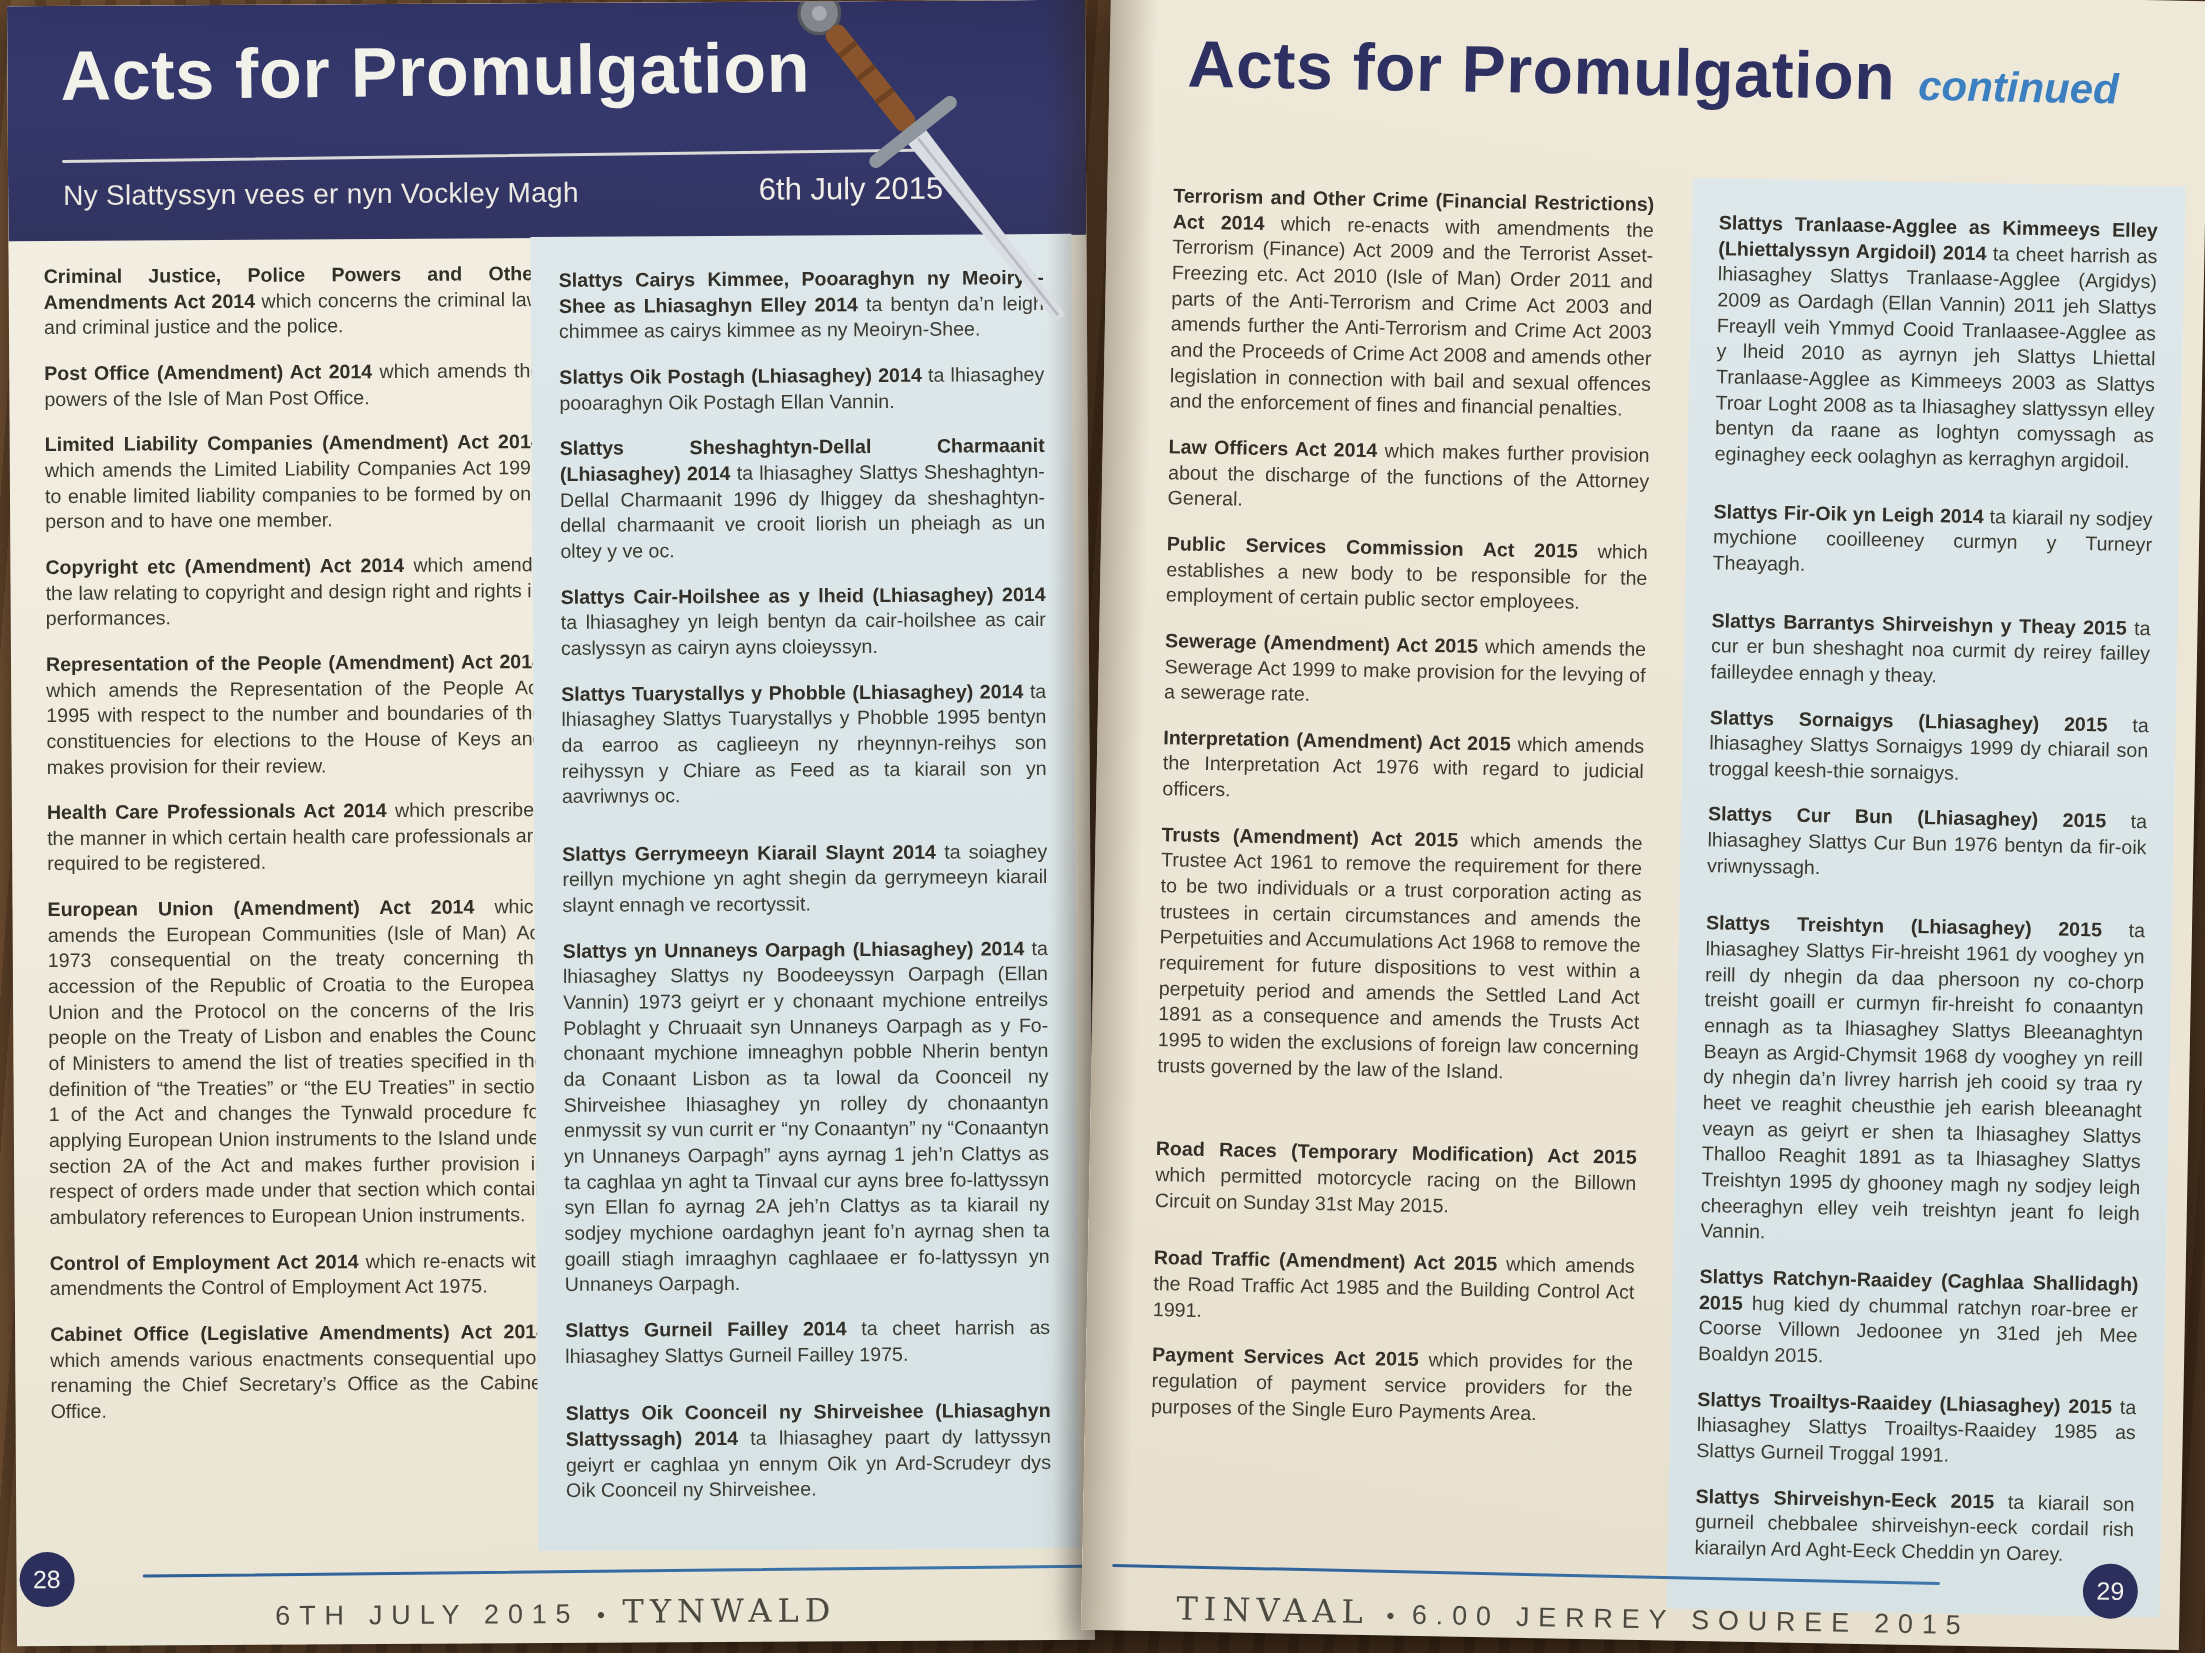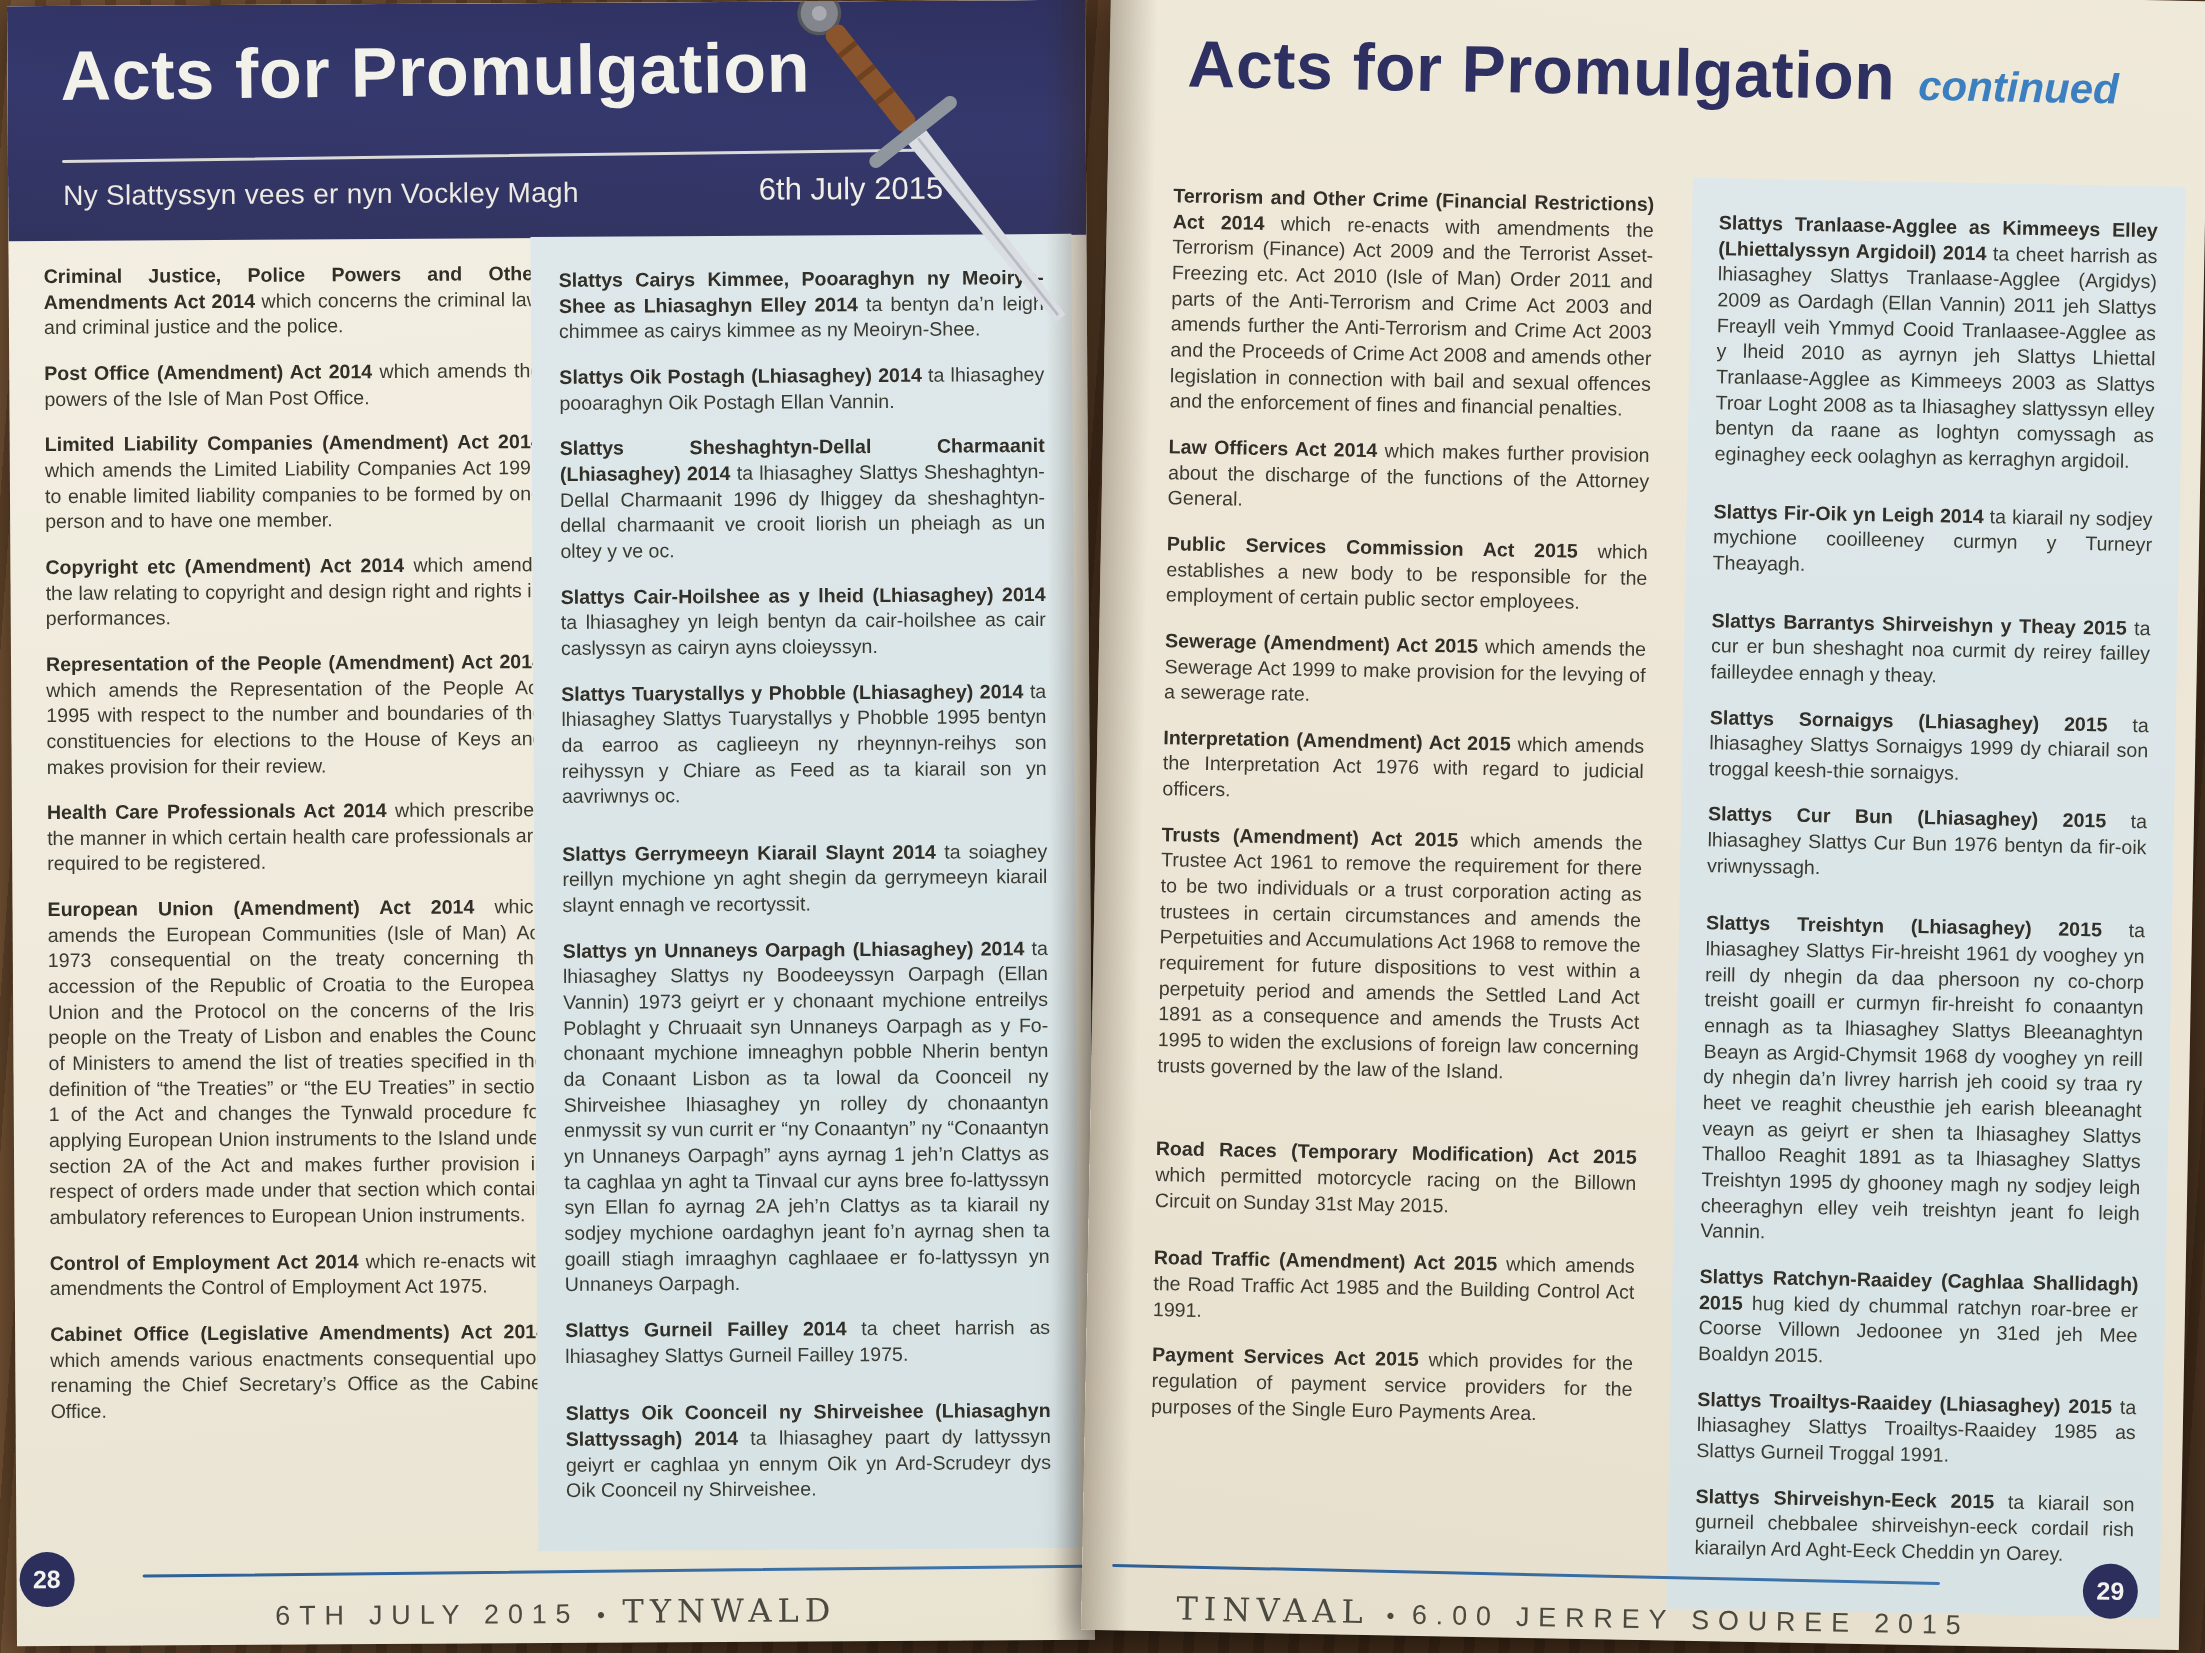--- a/index.html
+++ b/index.html
@@ -53,21 +53,21 @@
   
   .r-head{position:absolute;left:78px;top:43px;white-space:nowrap;}
   .r-title{display:inline;color:#2d3060;font-size:66px;font-weight:bold;letter-spacing:0.7px;}
   .r-cont{display:inline;color:#3c7fc0;font-size:42px;font-style:italic;margin-left:23px;font-weight:bold;}
 
   
   .foot-rule{position:absolute;height:3.4px;background:linear-gradient(90deg,#2e6096,#3f77ad);border-radius:2px;}
   .fl-rule{left:126px;right:9.5px;bottom:70px;transform:rotate(-.25deg);}
   .fr-rule{left:30px;width:828px;bottom:62px;transform:rotate(.2deg);}
   .badge{position:absolute;width:55px;height:55px;border-radius:50%;background:#2c2f5c;
-    color:#f3f2ec;font-size:25px;font-weight:bold;display:flex;align-items:center;justify-content:center;}
+    color:#f3f2ec;font-size:25px;font-weight:normal;display:flex;align-items:center;justify-content:center;}
   .fl-badge{left:2.7px;bottom:39px;}
   .fr-badge{right:42px;bottom:30px;}
   .foot-text{position:absolute;color:#4b4a40;font-size:27px;letter-spacing:8.8px;white-space:nowrap;}
   .fl-text{left:0;right:0;bottom:12px;text-align:center;}
   .fr-text{left:95px;bottom:4px;}
   .brand{font-family:"DejaVu Serif",serif;font-size:32px;letter-spacing:6px;}
   .dot{letter-spacing:0;margin:0 17.6px;font-size:23px;}
 </style>
 </head>
 <body>

